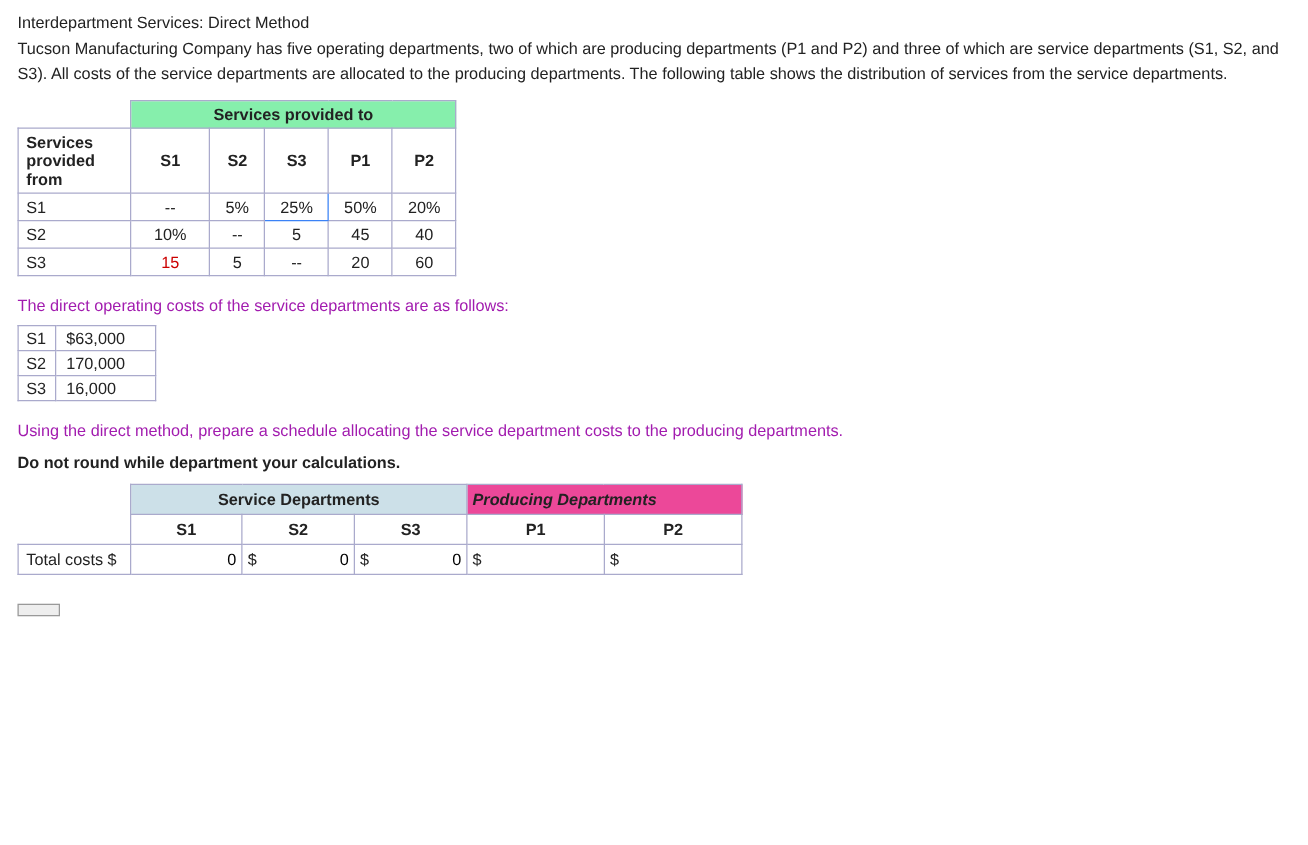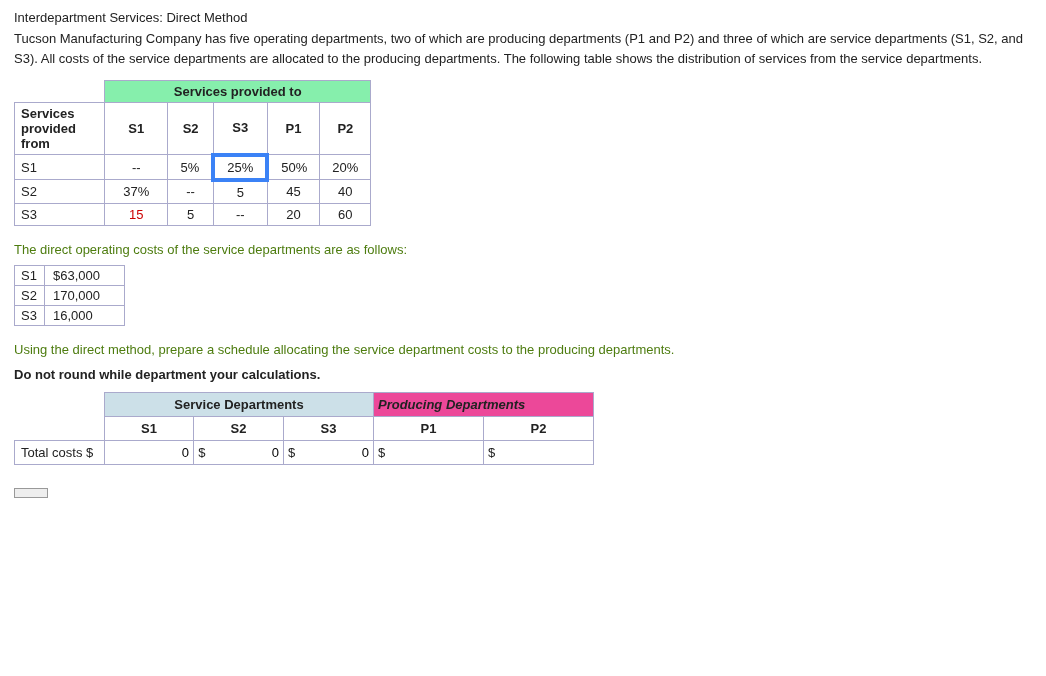--- a/index.html
+++ b/index.html
@@ -29,21 +29,21 @@
       padding: 2px 8px;
       border: 1px solid #aac;
     }
     table.cost-table td:first-child {
       padding-left: 4px;
     }
 
     .section-text {
       font-size: 13px;
       margin-bottom: 10px;
-      color: #4d7c0f;
+      color: #a21caf;
     }
     .bold-text {
       font-weight: bold;
       margin-bottom: 10px;
       font-size: 13px;
     }
 
     
     table.alloc-table {
       border-collapse: collapse;
@@ -102,27 +102,27 @@
         <td style="border:1px solid #aac; padding:3px 12px; font-weight:bold; text-align:center; background:#fff;">S3</td>
         <td style="border:1px solid #aac; padding:3px 12px; font-weight:bold; text-align:center; background:#fff;">P1</td>
         <td style="border:1px solid #aac; padding:3px 12px; font-weight:bold; text-align:center; background:#fff;">P2</td>
       </tr>
     </thead>
     <tbody>
       <tr>
         <td style="border:1px solid #aac; padding:3px 6px;">S1</td>
         <td style="border:1px solid #aac; padding:3px 12px; text-align:center;">--</td>
         <td style="border:1px solid #aac; padding:3px 12px; text-align:center;">5%</td>
-        <td style="border:4px solid #3b82f6; padding:3px 12px; text-align:left;">25%</td>
+        <td style="border:1px solid #3b82f6; padding:3px 12px; text-align:left;">25%</td>
         <td style="border:1px solid #aac; padding:3px 12px; text-align:center;">50%</td>
         <td style="border:1px solid #aac; padding:3px 12px; text-align:center;">20%</td>
       </tr>
       <tr>
         <td style="border:1px solid #aac; padding:3px 6px;">S2</td>
-        <td style="border:1px solid #aac; padding:3px 12px; text-align:center;">37%</td>
+        <td style="border:1px solid #aac; padding:3px 12px; text-align:center;">10%</td>
         <td style="border:1px solid #aac; padding:3px 12px; text-align:center;">--</td>
         <td style="border:1px solid #aac; padding:3px 12px; text-align:center;">5</td>
         <td style="border:1px solid #aac; padding:3px 12px; text-align:center;">45</td>
         <td style="border:1px solid #aac; padding:3px 12px; text-align:center;">40</td>
       </tr>
       <tr>
         <td style="border:1px solid #aac; padding:3px 6px;">S3</td>
         <td style="border:1px solid #aac; padding:3px 24px; text-align:center; color:#cc0000;">15</td>
         <td style="border:1px solid #aac; padding:3px 12px; text-align:center;">5</td>
         <td style="border:1px solid #aac; padding:3px 12px; text-align:center;">--</td>

